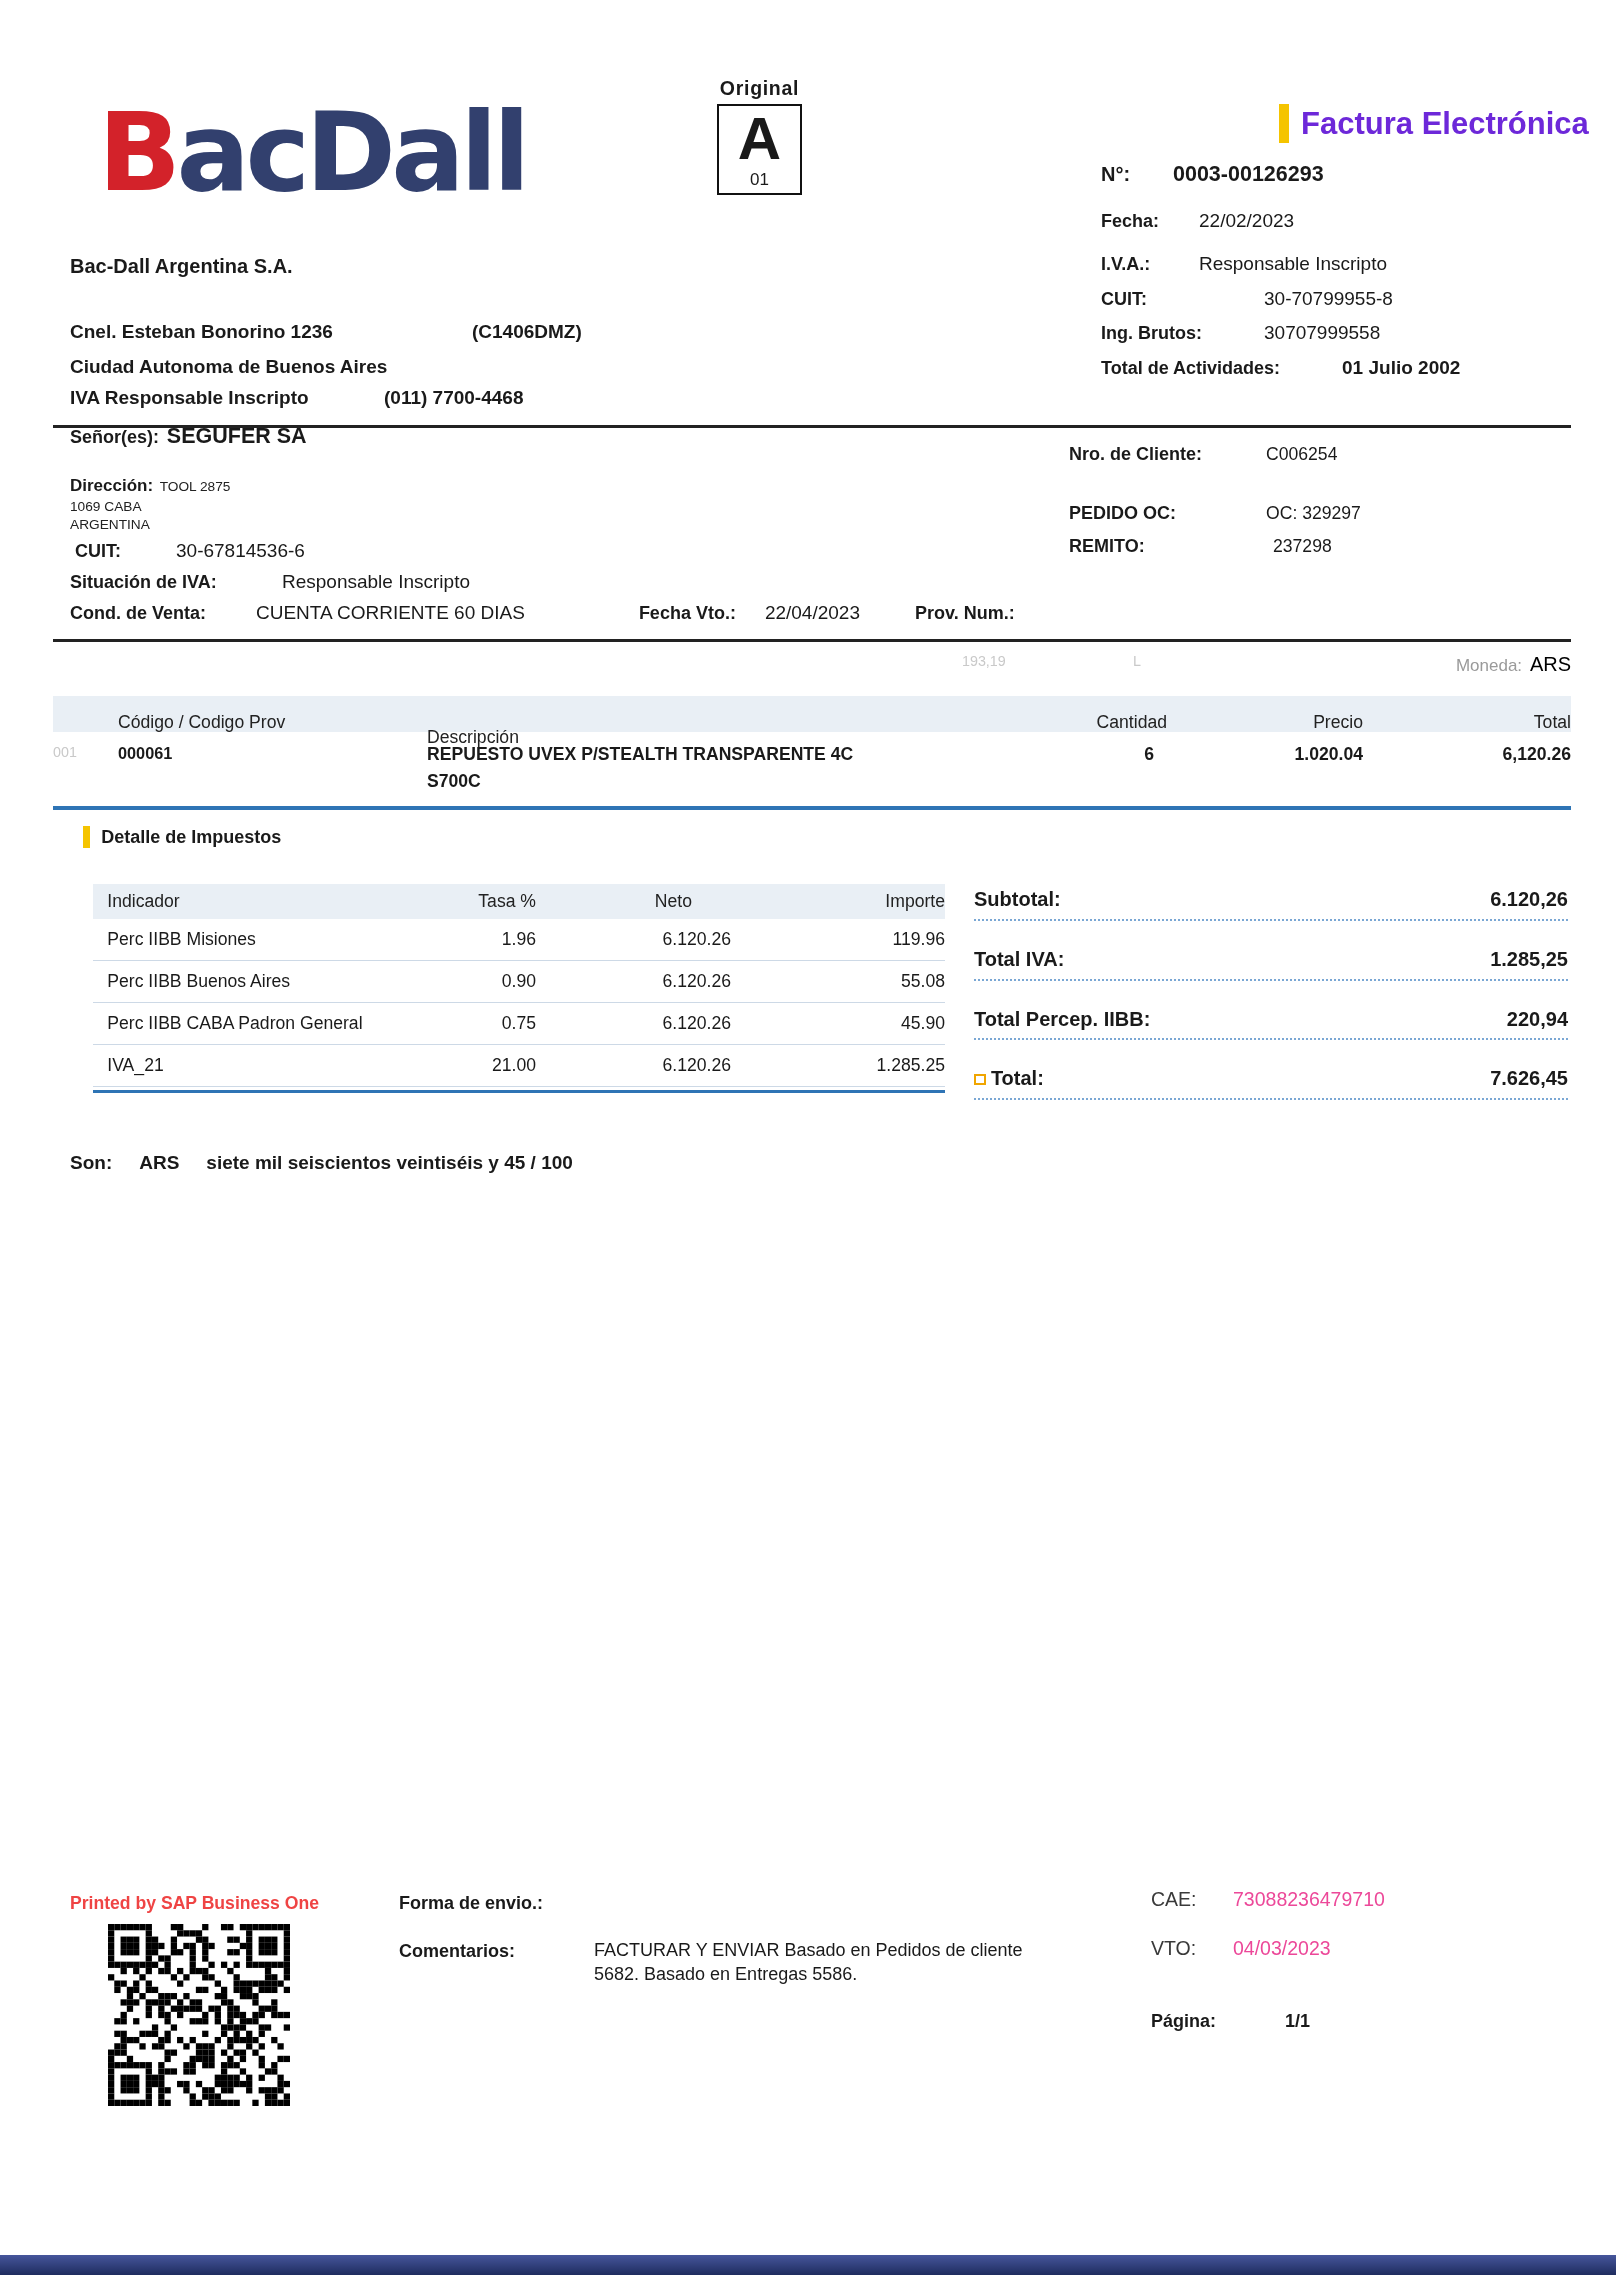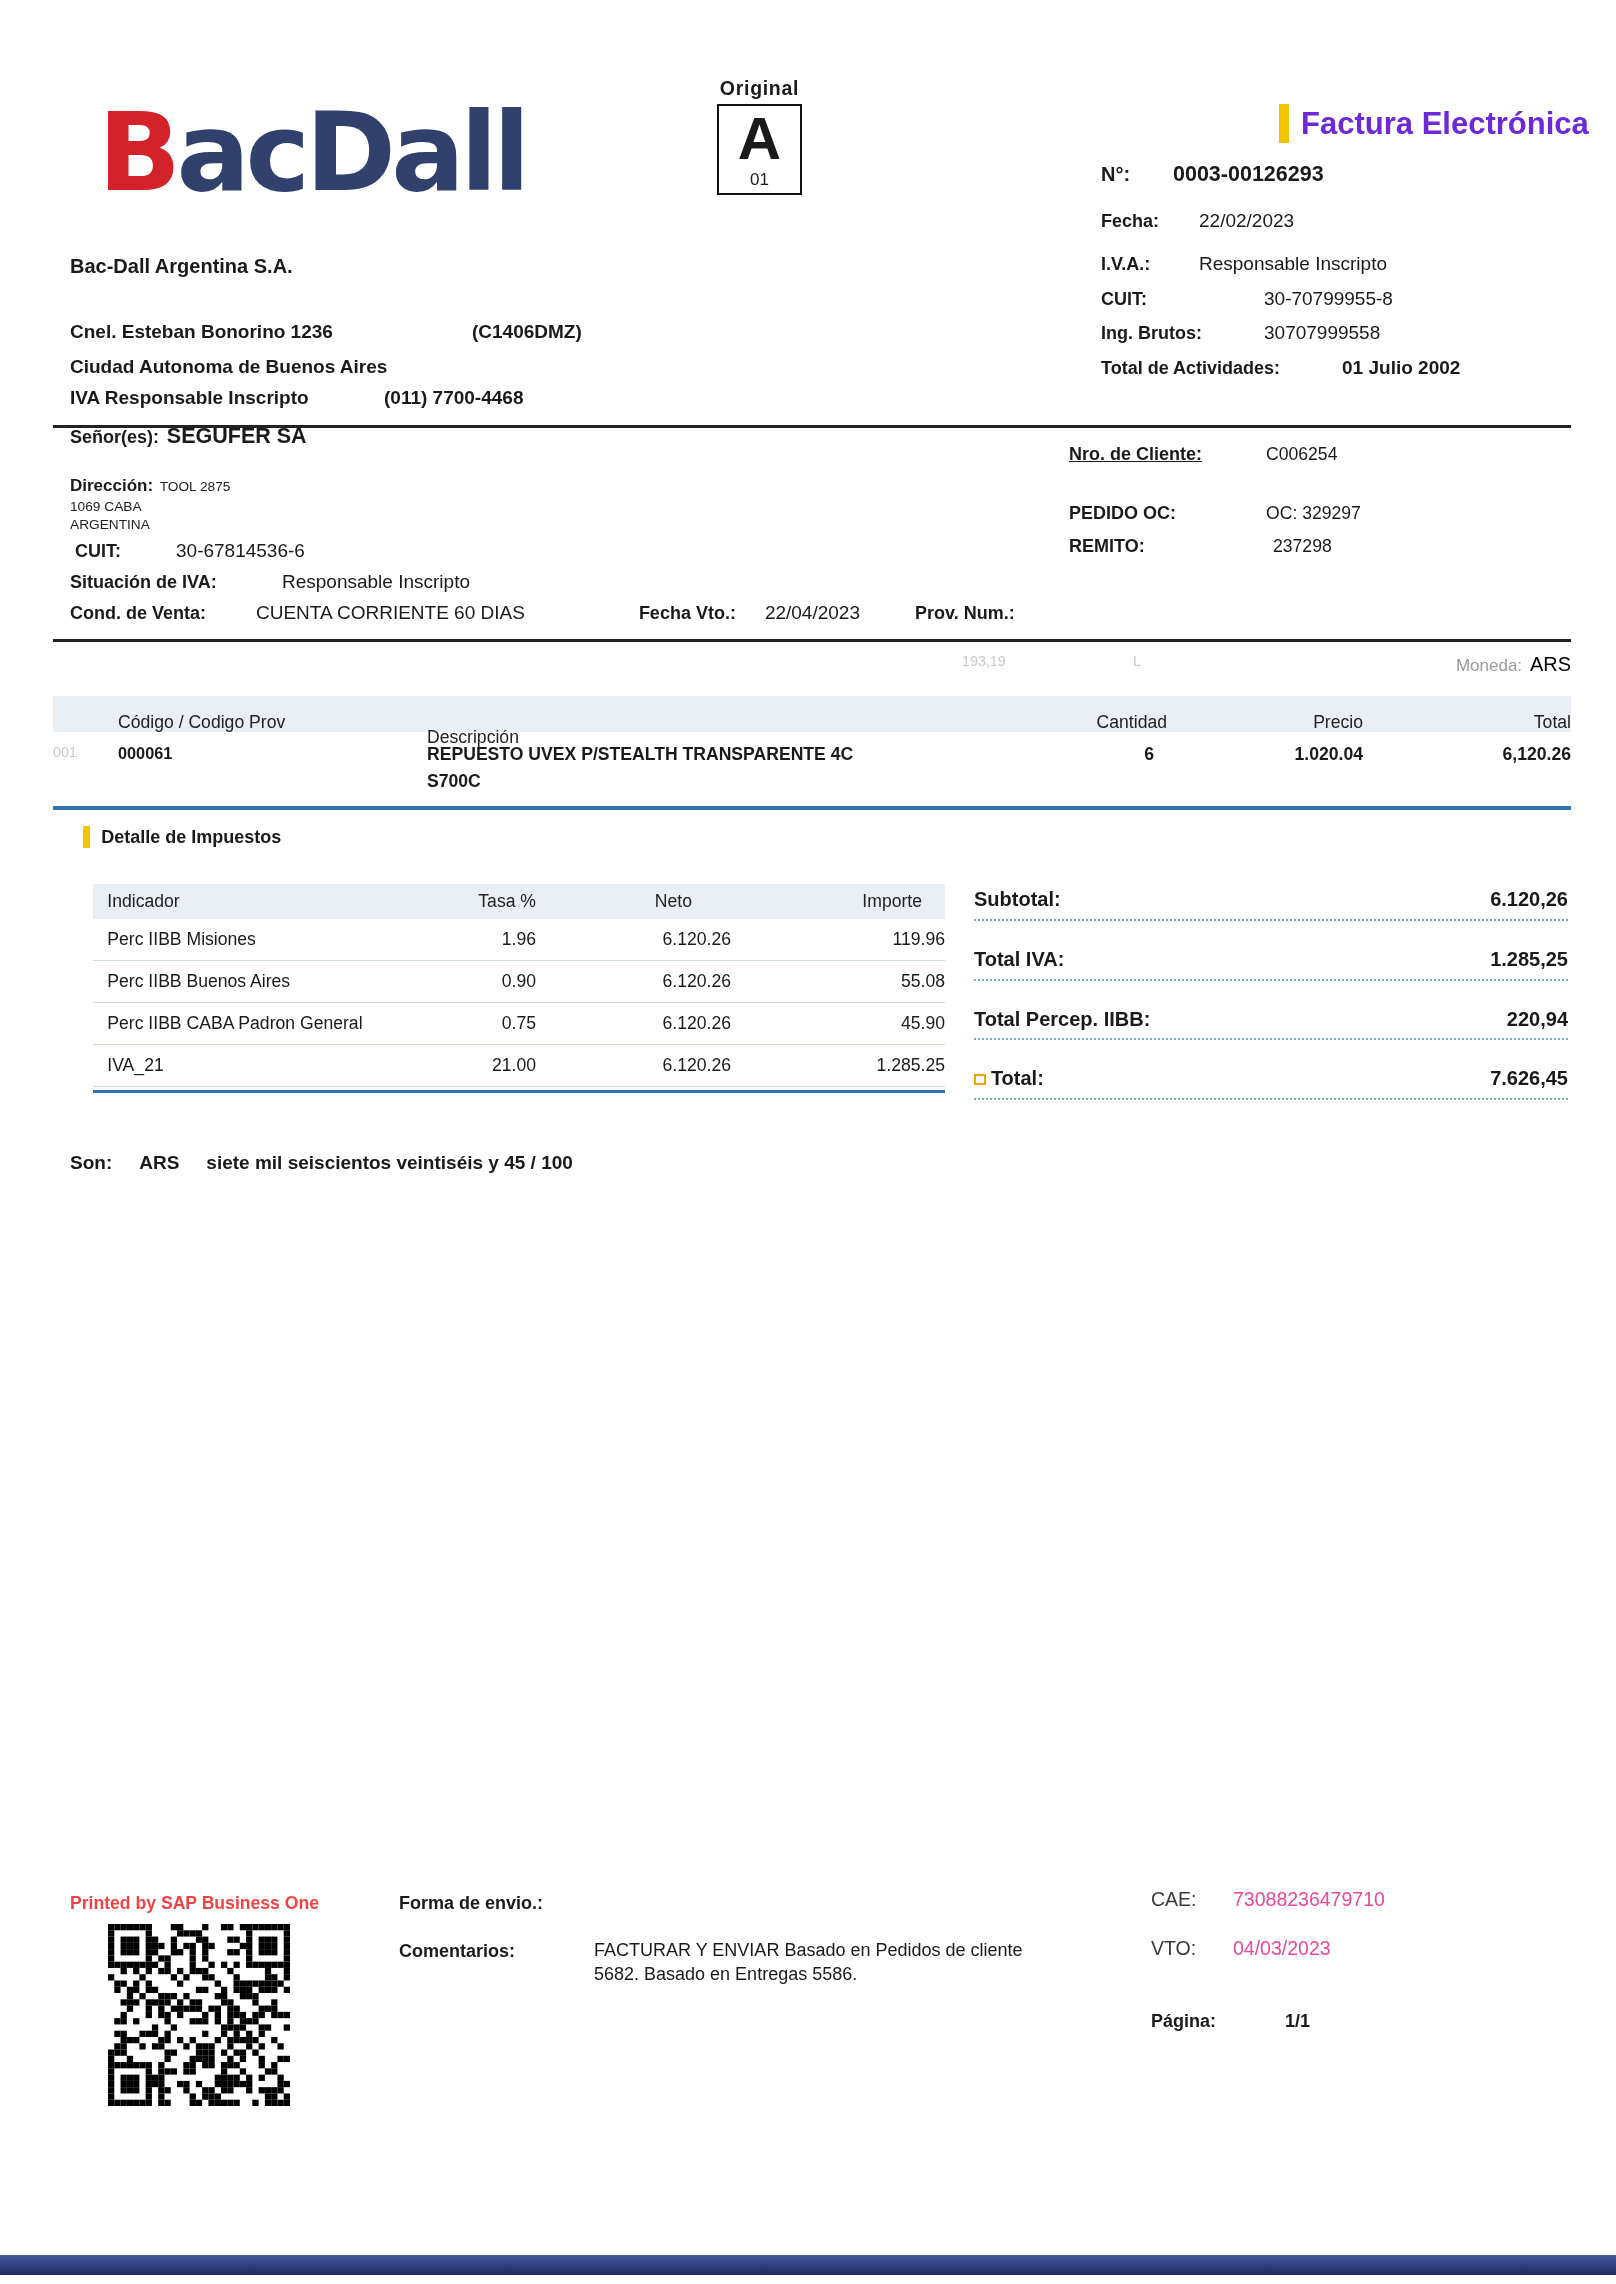--- a/index.html
+++ b/index.html
@@ -161,21 +161,21 @@
   </div>
   <div class="abs hrow" style="left:70px; top:602px;">
     <span class="hdr-label" style="width:186px;">Cond. de Venta:</span>
     <span class="hdr-value">CUENTA CORRIENTE 60 DIAS</span>
     <span class="hdr-label" style="margin-left:114px;">Fecha Vto.:</span>
     <span class="hdr-value" style="margin-left:29px;">22/04/2023</span>
     <span class="hdr-label" style="margin-left:55px;">Prov. Num.:</span>
   </div>
 
   <div class="abs hrow" style="left:1069px; top:444px;">
-    <span class="hdr-label" style="width:197px;text-decoration:underline;">Nro. de Cliente:</span>
+    <span class="hdr-label" style="width:197px;">Nro. de Cliente:</span>
     <span class="hdr-value" style="font-size:17.6px;">C006254</span>
   </div>
   <div class="abs hrow" style="left:1069px; top:503px;">
     <span class="hdr-label" style="width:197px;">PEDIDO OC:</span>
     <span class="hdr-value" style="font-size:17.6px;">OC: 329297</span>
   </div>
   <div class="abs hrow" style="left:1069px; top:536px;">
     <span class="hdr-label" style="width:204px;">REMITO:</span>
     <span class="hdr-value" style="font-size:17.6px;">237298</span>
   </div>
@@ -215,21 +215,21 @@
   <div class="abs hrow" style="left:83px; top:826px; align-items:center;">
     <span style="width:6.5px; height:22px; background:#f5c400; display:inline-block; margin-right:11.7px;"></span>
     <span class="b" style="font-size:18px;">Detalle de Impuestos</span>
   </div>
 
   <div class="abs" style="left:93px; top:884px; width:852px;">
     <div class="tax-head">
       <div style="padding-left:14.3px;">Indicador</div>
       <div class="ta-r">Tasa %</div>
       <div class="ta-r" style="padding-right:39px;">Neto</div>
-      <div class="ta-r" style="padding-right:23px;">Importe</div>
+      <div class="ta-r" style="">Importe</div>
     </div>
     <div class="tax-row">
       <div style="padding-left:14.3px;">Perc IIBB Misiones</div>
       <div class="ta-r">1.96</div>
       <div class="ta-r">6.120.26</div>
       <div class="ta-r">119.96</div>
     </div>
     <div class="tax-row">
       <div style="padding-left:14.3px;">Perc IIBB Buenos Aires</div>
       <div class="ta-r">0.90</div>

